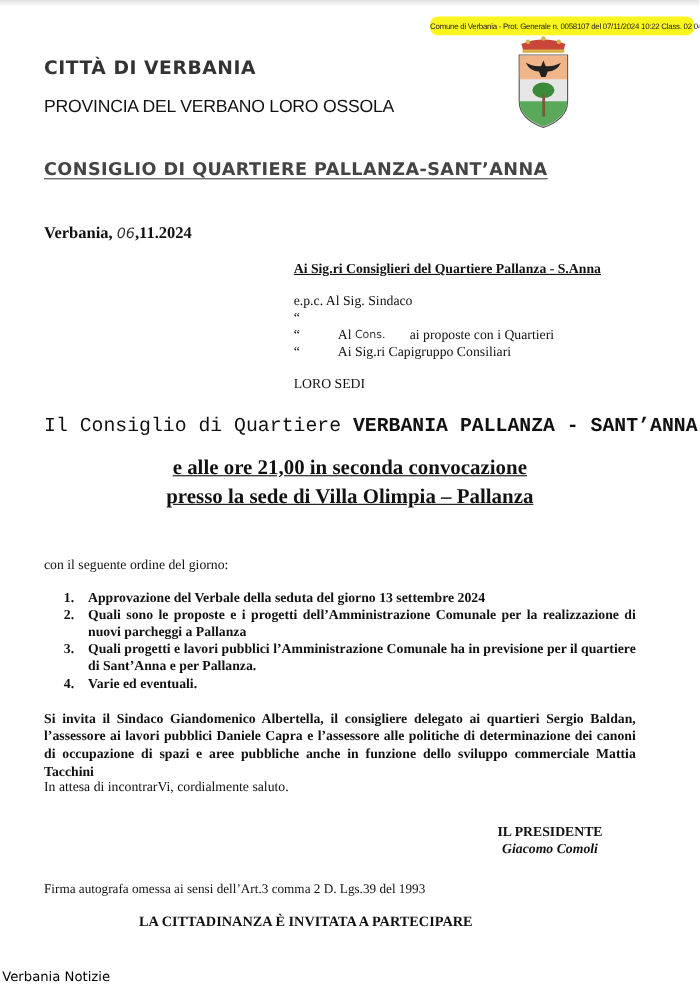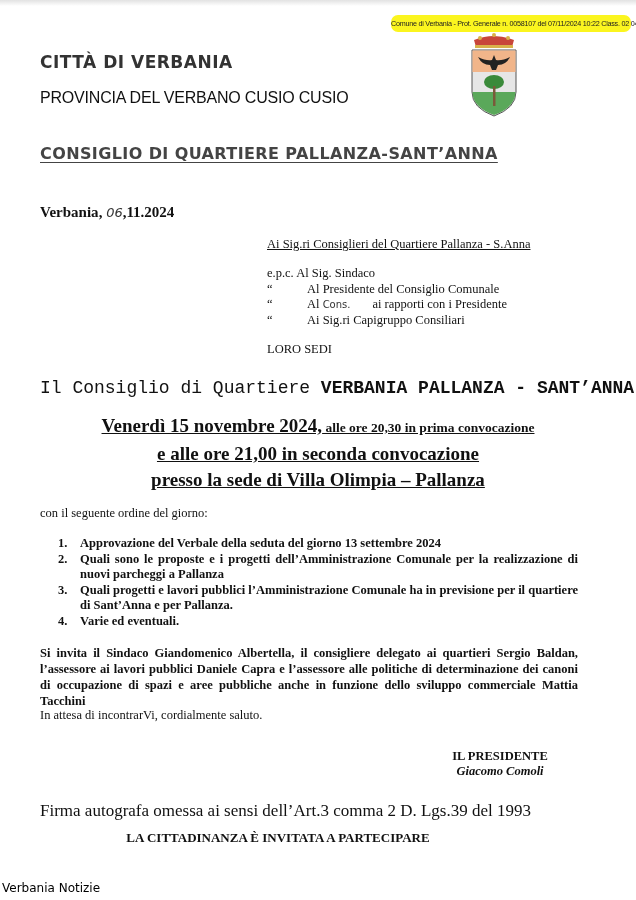--- a/index.html
+++ b/index.html
@@ -29,21 +29,21 @@
       position: absolute; left: 40px; top: 144px; width: 536px;
       font-family: "DejaVu Sans", sans-serif; font-weight: bold; font-size: 16px; color: #444; letter-spacing: 0.4px;
       text-decoration: underline; text-underline-offset: 3px; white-space: nowrap;
     }
 
     .date-line { position: absolute; left: 40px; top: 204px; font-size: 15px; font-weight: bold; }
     .date-hand { font-family: "DejaVu Sans", sans-serif; font-style: italic; font-weight: normal; font-size: 13px; color: #333; }
 
     .recipient-main {
       position: absolute; left: 267px; top: 237px;
-      font-size: 12.5px; font-weight: normal; text-decoration: underline; white-space: nowrap; text-align: right;
+      font-size: 12.5px; font-weight: bold; text-decoration: underline; white-space: nowrap; text-align: right;
     }
     .cc-block { position: absolute; left: 267px; top: 266px; font-size: 12.5px; line-height: 15.5px; }
     .cc-row { display: flex; white-space: nowrap; }
     .cc-quote { width: 40px; }
     .hand { font-family: "DejaVu Sans", sans-serif; font-size: 10px; color: #333; margin-right: 22px; }
     .loro-sedi { position: absolute; left: 267px; top: 342px; font-size: 12.5px; }
 
     .convocato { position: absolute; left: 40px; top: 378px; font-size: 18px; white-space: nowrap; font-family: Liberation Mono, monospace; }
 
     .meeting { position: absolute; left: 0; top: 413px; width: 636px; text-align: center; font-weight: bold; }
@@ -56,21 +56,21 @@
     .agenda-num { width: 22px; flex: none; }
     .agenda-text { flex: 1; text-align: justify; }
 
     .invite { position: absolute; left: 40px; top: 645px; width: 538px; font-size: 12.5px; font-weight: bold; line-height: 16px; text-align: justify; }
     .greeting { position: absolute; left: 40px; top: 708px; font-size: 12.5px; text-align: right; }
 
     .president { position: absolute; left: 446px; top: 749px; font-size: 12.5px; text-align: center; width: 108px; line-height: 15px; }
     .president-label { font-weight: bold; }
     .president-name { font-weight: bold; font-style: italic; }
 
-    .firma { position: absolute; left: 40px; top: 801px; font-size: 17px; }
+    .firma { position: absolute; left: 40px; top: 801px; font-size: 12px; }
     .cittadinanza { position: absolute; left: 0; top: 830px; width: 556px; text-align: center; font-size: 13px; font-weight: bold; padding-left: 0; }
 
     .source-label { position: absolute; left: 2px; top: 881px; font-family: "DejaVu Sans", sans-serif; font-size: 12px; color: #000000; }
   </style>
 </head>
 <body>
 
 <div class="topbar"></div>
 
 <div class="prot-stamp">Comune di Verbania - Prot. Generale n. 0058107 del 07/11/2024 10:22 Class. 02 04</div>
@@ -87,59 +87,55 @@
   <path d="M6.5 20.5 H49.5 V42 H6.5 Z" fill="#f1b58a"></path>
   <path d="M6.5 62 H49.5 Q49.5 77 28 85 Q6.5 77 6.5 62 Z" fill="#5aa85a"></path>
 
   <path d="M12 27 Q20 31 26 30 L28 25 L30 30 Q36 31 44 27 Q40 35 32 35 L30 40 L26 40 L24 35 Q16 35 12 27 Z" fill="#222"></path>
 
   <ellipse cx="28" cy="52" rx="10" ry="7" fill="#3a8a3a"></ellipse>
   <rect x="27" y="56" width="2.5" height="20" fill="#7a5a3a"></rect>
 </svg>
 
 <div class="city-title">CITTÀ DI VERBANIA</div>
-<div class="province">PROVINCIA DEL VERBANO CUSIO CUSIO</div>
+<div class="province">PROVINCIA DEL VERBANO LORO OSSOLA</div>
 <div class="council-title">CONSIGLIO DI QUARTIERE PALLANZA-SANT’ANNA</div>
 
 <div class="date-line">
   <span>Verbania</span><span>,</span>
   <span class="date-hand">06</span><span>,11.2024</span>
 </div>
 
 <div class="recipient-main">Ai Sig.ri Consiglieri del Quartiere Pallanza - S.Anna</div>
 
 <div class="cc-block">
   <div class="cc-row">
     <span>e.p.c. Al Sig. Sindaco</span>
   </div>
   <div class="cc-row">
     <span class="cc-quote">“</span>
-    <span>Al Presidente del Consiglio Comunale</span>
   </div>
   <div class="cc-row">
     <span class="cc-quote">“</span>
     <span>Al</span>&nbsp;<span class="hand">Cons.</span>
-    <span>ai rapporti con i Presidente</span>
+    <span>ai proposte con i Quartieri</span>
   </div>
   <div class="cc-row">
     <span class="cc-quote">“</span>
     <span>Ai Sig.ri Capigruppo Consiliari</span>
   </div>
 </div>
 
 <div class="loro-sedi">LORO SEDI</div>
 
 <div class="convocato">
   <span>Il Consiglio di Quartiere </span><b>VERBANIA PALLANZA - SANT’ANNA</b><span> è convocato per il giorno:</span>
 </div>
 
 <div class="meeting">
-  <div class="meeting-line">
-    <span>Venerdì 15 novembre 2024,</span><span class="small"> alle ore 20,30 in prima convocazione</span>
-  </div>
   <div class="meeting-line">e alle ore 21,00 in seconda convocazione</div>
   <div class="meeting-line">presso la sede di Villa Olimpia – Pallanza</div>
 </div>
 
 <div class="agenda-intro">con il seguente ordine del giorno:</div>
 
 <div class="agenda">
   <div class="agenda-item">
     <span class="agenda-num">1.</span>
     <span class="agenda-text">Approvazione del Verbale della seduta del giorno 13 settembre 2024</span>

